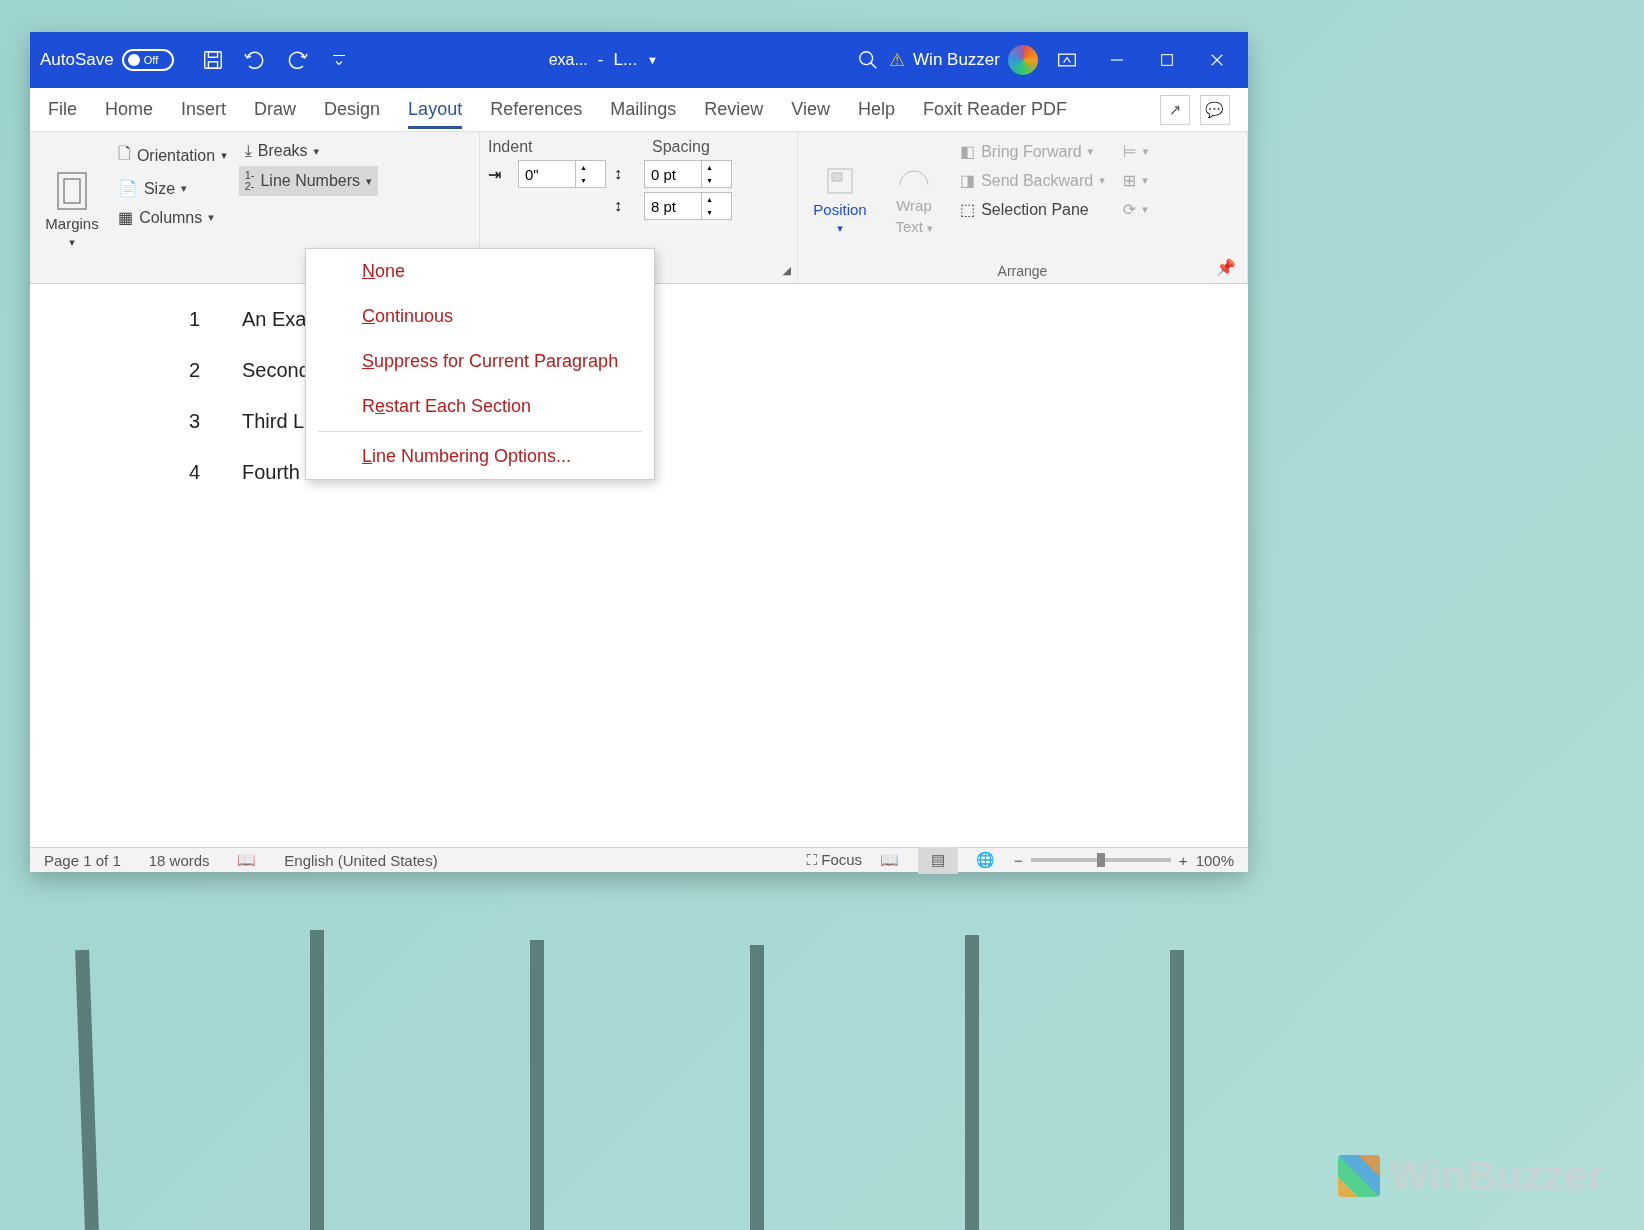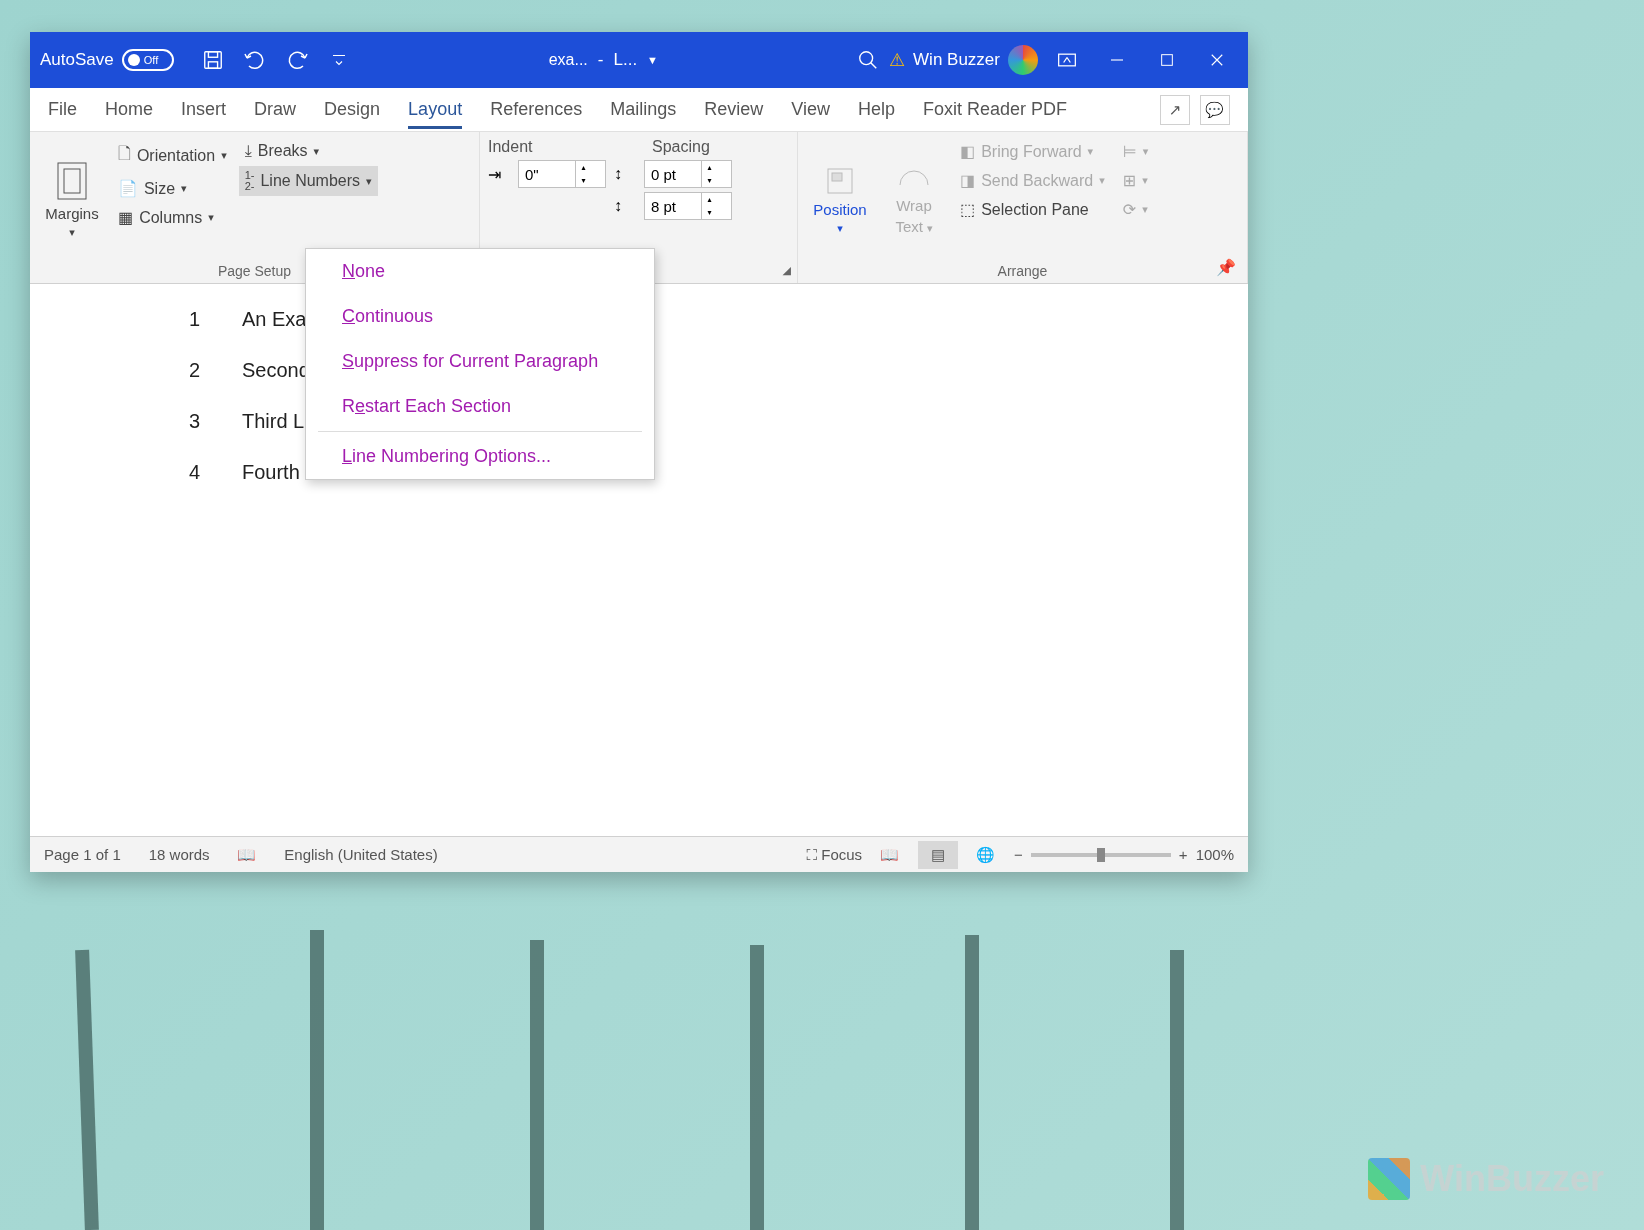--- a/index.html
+++ b/index.html
@@ -47,31 +47,31 @@
 .spinner input { border: none; width: 56px; padding: 0 6px; font-size: 15px; outline: none; }
 .spinner-btns { display: flex; flex-direction: column; width: 16px; border-left: 1px solid #c0c0c0; }
 .spinner-btns span { height: 13px; font-size: 8px; text-align: center; cursor: pointer; line-height: 13px; }
 .pin { position: absolute; right: 12px; bottom: 6px; font-size: 16px; color: #666; cursor: pointer; }
 .dialog-launcher { position: absolute; font-size: 11px; color: #666; cursor: pointer; }
 .document-area { flex: 1; background: #fff; position: relative; overflow: hidden; }
 .doc-content { padding: 24px 0 0 156px; font-size: 20px; color: #222; }
 .doc-line { display: flex; gap: 42px; margin-bottom: 28px; }
 .ln { width: 14px; text-align: right; }
 .dropdown { position: absolute; left: 275px; top: 216px; width: 350px; background: #fff; border: 1px solid #ccc; box-shadow: 2px 4px 10px rgba(0,0,0,0.2); z-index: 100; }
-.dd-item { padding: 12px 16px 12px 36px; font-size: 18px; color: #a21caf; cursor: pointer; position: relative; }
+.dd-item { padding: 12px 16px 12px 56px; font-size: 18px; color: #b91c1c; cursor: pointer; position: relative; }
 .dd-item.checked::before { content: '✓'; position: absolute; left: 20px; font-size: 16px; }
 .dd-item.highlighted { background: #d8d8d8; outline: 4px solid #e03030; outline-offset: -2px; }
 .dd-sep { height: 1px; background: #ddd; margin: 2px 12px; }
-.status-bar { height: 36px; background: #f3f3f3; border-top: 1px solid #d0d0d0; display: flex; align-items: center; padding: 0 14px; font-size: 15px; color: #555; gap: 28px; }
+.status-bar { height: 25px; background: #f3f3f3; border-top: 1px solid #d0d0d0; display: flex; align-items: center; padding: 0 14px; font-size: 15px; color: #555; gap: 28px; }
 .status-right { margin-left: auto; display: flex; align-items: center; gap: 8px; }
 .view-btn { width: 40px; height: 28px; display: flex; align-items: center; justify-content: center; cursor: pointer; font-size: 15px; }
 .view-btn.active { background: #d8d8d8; }
 .zoom-slider { width: 140px; height: 4px; background: #c0c0c0; position: relative; }
 .zoom-thumb { position: absolute; left: 50%; top: -5px; width: 8px; height: 14px; background: #888; transform: translateX(-50%); }
-.watermark { position: absolute; right: 40px; bottom: 30px; font-size: 36px; font-weight: 600; color: #d0d0d0; display: flex; align-items: center; gap: 10px; opacity: 0.7; }
+.watermark { position: absolute; right: 40px; bottom: 30px; font-size: 42px; font-weight: 600; color: #d0d0d0; display: flex; align-items: center; gap: 10px; opacity: 0.7; }
 .wm-icon { width: 42px; height: 42px; background: linear-gradient(45deg, #f39c12 25%, #2ecc71 25% 50%, #3498db 50% 75%, #e67e22 75%); border-radius: 4px; }
 u.hotkey { text-decoration: underline; }
 </style>
 </head>
 <body>
 
 <div class="desktop-bg">
   <div class="palm-shadow ps1"></div>
   <div class="palm-shadow ps2"></div>
   <div class="palm-shadow ps3"></div>
@@ -207,21 +207,20 @@
               <span>Breaks</span>
               <span class="chev">▾</span>
             </div>
           <div class="small-btn active">
               <span style="font-size:11px;line-height:1">1-<br>2-</span>
               <span>Line Numbers</span>
               <span class="chev">▾</span>
             </div>
         </div>
       </div>
-      <div class="rgroup-label">Page Setup</div>
     </div>
 
     <div class="rgroup" style="width:318px; position:relative">
       <div class="rgroup-body">
         <div class="indent-spacing">
           <div class="is-row">
             <span class="is-label">Indent</span>
             <span class="is-label" style="width:88px"></span>
             <span class="is-label">Spacing</span>
           </div>

